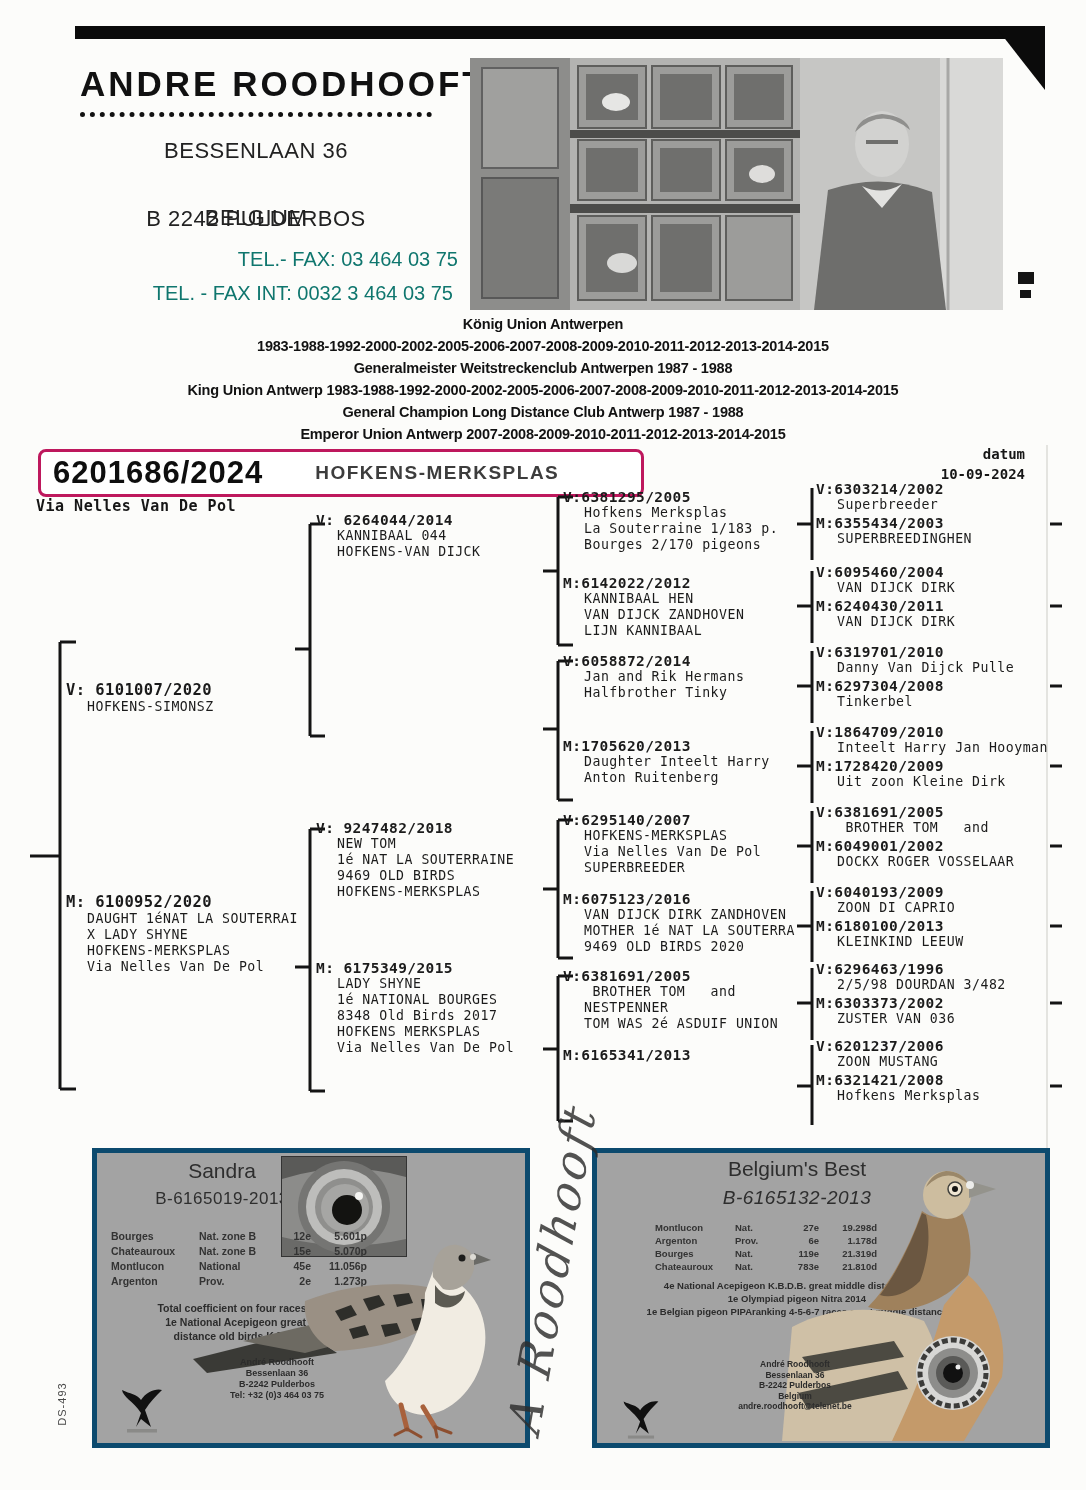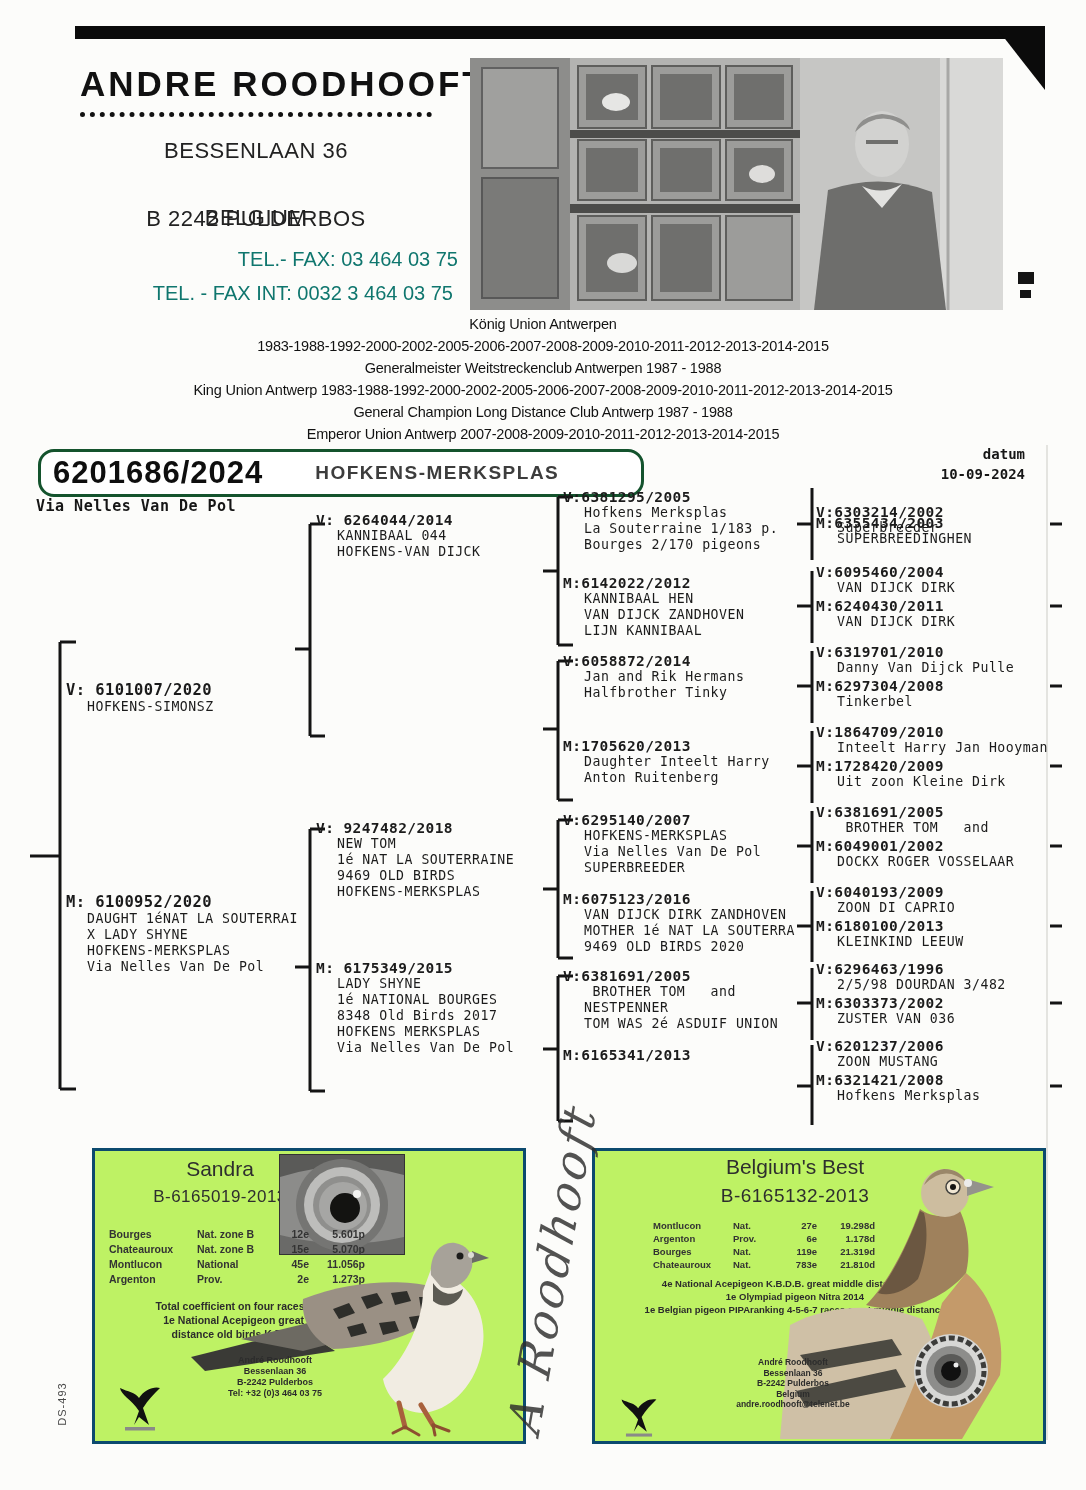--- a/index.html
+++ b/index.html
@@ -6,35 +6,35 @@
   .page{position:relative;width:1086px;height:1490px;margin:0 auto;background:#fcfcfa;
         font-family:"Liberation Sans",sans-serif;color:#161616;overflow:hidden;}
   .abs{position:absolute;}
   .mono{font-family:"DejaVu Sans Mono",monospace;}
   
   .owner-name{font-size:35px;font-weight:800;letter-spacing:3px;color:#111;}
   .dotline{border-top:5px dotted #111;}
   .addr{width:352px;text-align:center;font-size:22px;color:#222;letter-spacing:.5px;}
   .tel{width:390px;text-align:right;font-size:20px;color:#0f766e;}
   
-  .honors{width:960px;text-align:center;font-weight:400;font-size:14.5px;line-height:22px;
+  .honors{width:960px;text-align:center;font-weight:700;font-size:14.5px;line-height:22px;
           letter-spacing:-.2px;color:#121212;}
   
-  .ringbox{width:600px;height:42px;border:3px solid #14532d;border-radius:16px;background:#fff;
+  .ringbox{width:600px;height:42px;border:3px solid #be185d;border-radius:8px;background:#fff;
            display:flex;align-items:center;}
   .ringnum{margin-left:12px;font-size:31px;font-weight:800;letter-spacing:1px;color:#0e0e0e;}
   .strain{margin-left:52px;font-size:19px;font-weight:700;letter-spacing:1.5px;color:#3d3d3d;}
   .datum{width:170px;text-align:right;font-weight:700;font-size:14px;line-height:20px;}
   
   .entry{position:absolute;font-family:"DejaVu Sans Mono",monospace;color:#1b1b1b;}
   .entry .rg{font-size:14.5px;font-weight:700;letter-spacing:.4px;white-space:pre;}
   .entry .tx{font-size:13.2px;line-height:16px;letter-spacing:.5px;white-space:pre-wrap;padding-left:21px;}
   .g1 .rg{font-size:15.5px;}
   
-  .card{position:absolute;background:#bef264;border:3px solid #0c4a6e;}
+  .card{position:absolute;background:#a3a3a3;border:5px solid #0c4a6e;}
   .card .title{text-align:center;font-size:21px;color:#2e2e2e;}
   .card .cring{text-align:center;font-size:17px;color:#2e2e2e;letter-spacing:.5px;}
   .rtable{display:grid;font-weight:700;color:#333;}
   .rtable div{white-space:nowrap;}
   .ra-r{text-align:right;}
   .blurb{text-align:center;font-weight:700;color:#2c2c2c;white-space:pre-wrap;}
   .foot{text-align:center;font-weight:700;color:#2c2c2c;white-space:pre-wrap;}
   .signature{font-family:"DejaVu Serif",serif;font-style:italic;font-size:46px;color:#2d2d2d;
              opacity:.82;letter-spacing:4px;white-space:nowrap;}
   .sidecode{font-size:11px;color:#4a4a4a;letter-spacing:1px;}
@@ -211,21 +211,21 @@
   <div class="entry" style="left:563px;top:968px;">
     <div class="rg">V:6381691/2005</div>
     <div class="tx"> BROTHER TOM   and
 NESTPENNER
 TOM WAS 2é ASDUIF UNION</div>
   </div>
   <div class="entry" style="left:563px;top:1047px;">
     <div class="rg">M:6165341/2013</div>
   </div>
 
-  <div class="entry" style="left:816px;top:504px;">
+  <div class="entry" style="left:816px;top:481px;">
     <div class="rg">V:6303214/2002</div>
     <div class="tx">Superbreeder</div>
   </div>
   <div class="entry" style="left:816px;top:515px;">
     <div class="rg">M:6355434/2003</div>
     <div class="tx">SUPERBREEDINGHEN</div>
   </div>
   <div class="entry" style="left:816px;top:564px;">
     <div class="rg">V:6095460/2004</div>
     <div class="tx">VAN DIJCK DIRK</div>
@@ -359,21 +359,21 @@
     <div class="abs" style="left:22px;top:232px;">
       <svg width="46" height="50" viewBox="0 0 46 50">
         <path d="M22 28 C14 16 4 12 3 5 C11 9 18 9 22 15 C27 7 37 3 43 5 C37 11 31 17 26 25 L32 42 L22 34 L17 42 Z" fill="#111"></path>
         <rect x="8" y="44" width="30" height="3.5" fill="#8a8a88"></rect>
       </svg>
     </div>
   </div>
 
   <div class="card" style="left:592px;top:1148px;width:448px;height:290px;">
     <div class="abs title" style="left:40px;top:4px;width:320px;">Belgium's Best</div>
-    <div class="abs cring" style="left:40px;top:34px;width:320px;font-size:19px;">B-6165132-2013</div>
+    <div class="abs cring" style="left:40px;top:34px;width:320px;font-size:19px;font-style:italic;">B-6165132-2013</div>
     <div class="rtable abs" style="left:58px;top:68px;grid-template-columns:80px 44px 40px 58px;font-size:9.5px;line-height:13px;">
       <div>Montlucon</div>
       <div>Nat.</div>
       <div class="ra-r">27e</div>
       <div class="ra-r">19.298d</div>
       <div>Argenton</div>
       <div>Prov.</div>
       <div class="ra-r">6e</div>
       <div class="ra-r">1.178d</div>
       <div>Bourges</div>

